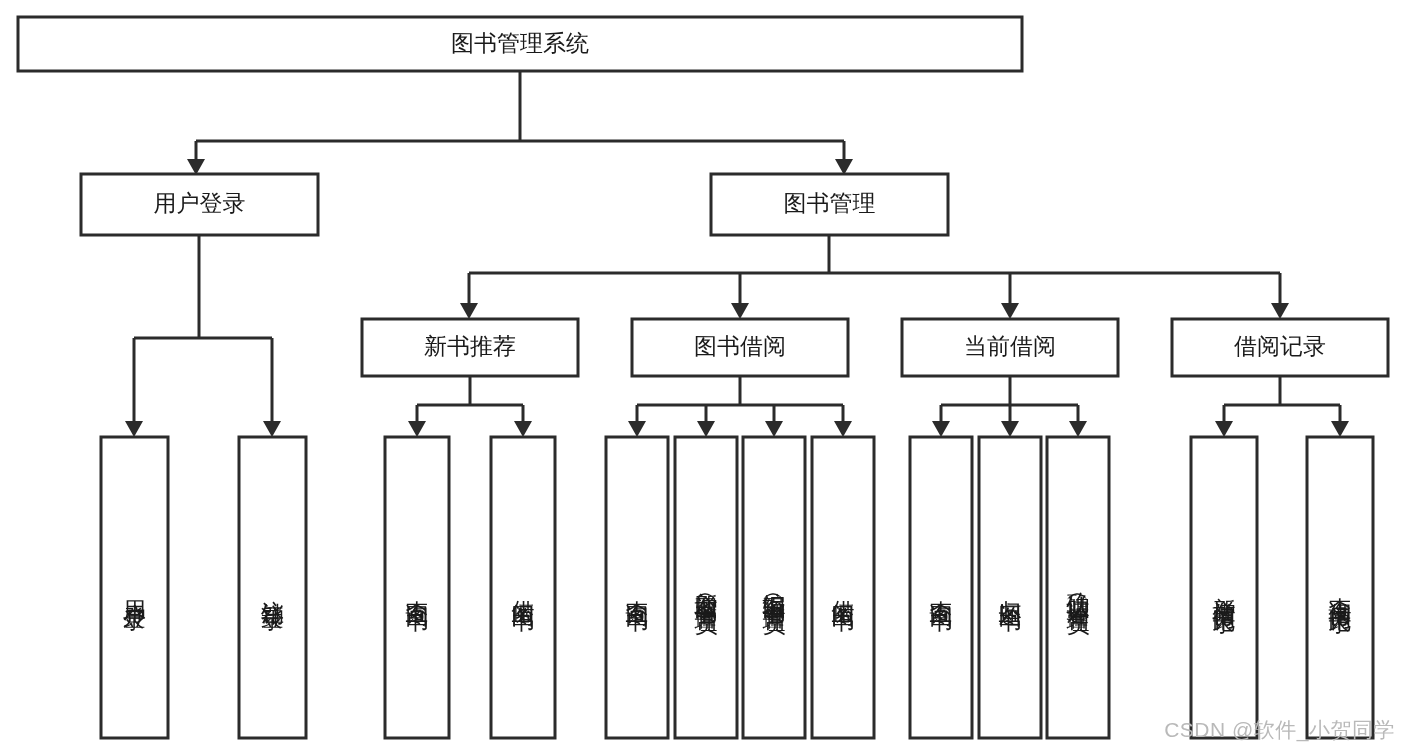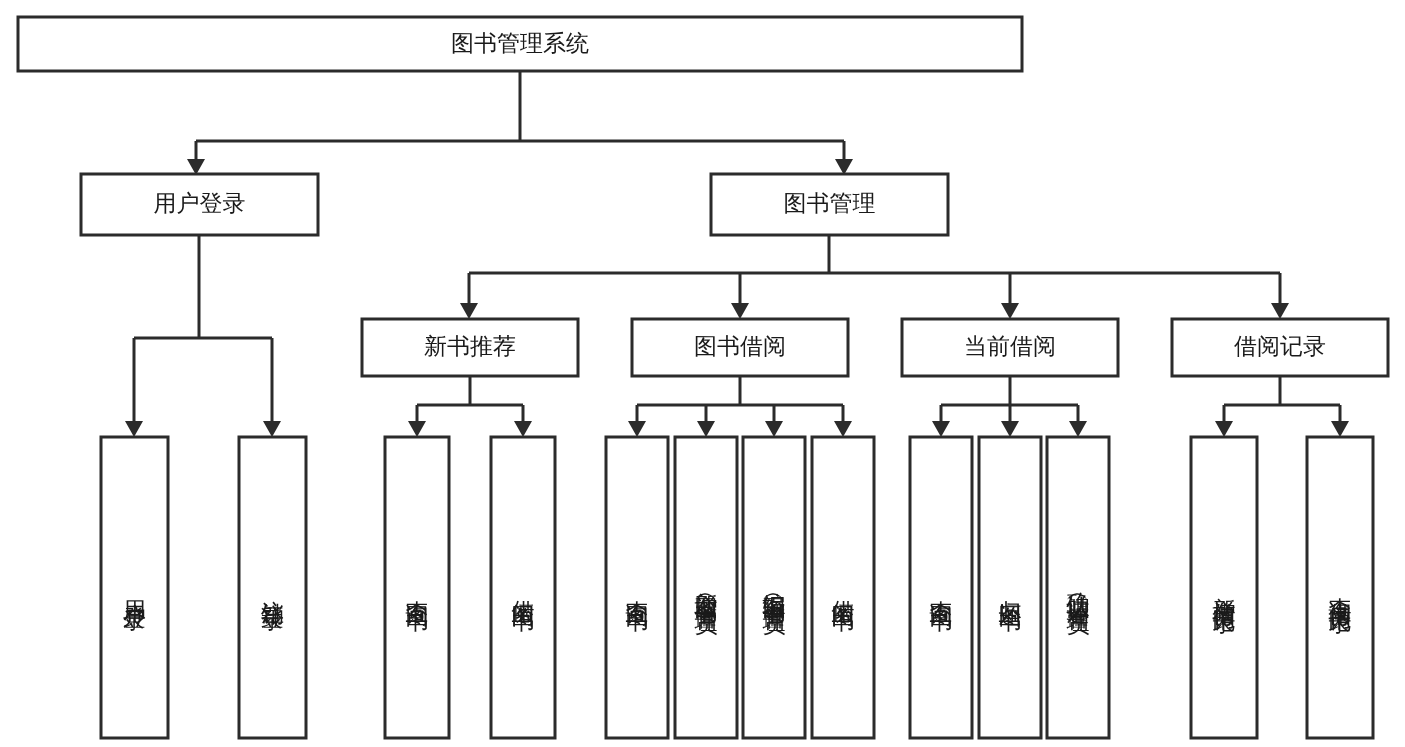--- a/index.html
+++ b/index.html
@@ -240,14 +240,15 @@
     <span class="vlabel">确认归还（管理员）</span>
   </div>
 
   <div class="vlabel-wrap" style="left:1191px; top:434px; width:66px; height:301px;">
     <span class="vlabel">新增借阅记录</span>
   </div>
   <div class="vlabel-wrap" style="left:1307px; top:434px; width:66px; height:301px;">
     <span class="vlabel">查询借阅记录</span>
   </div>
 
+  <div class="watermark">CSDN @软件_小贺同学</div>
 
 </div>
 
 </body></html>

